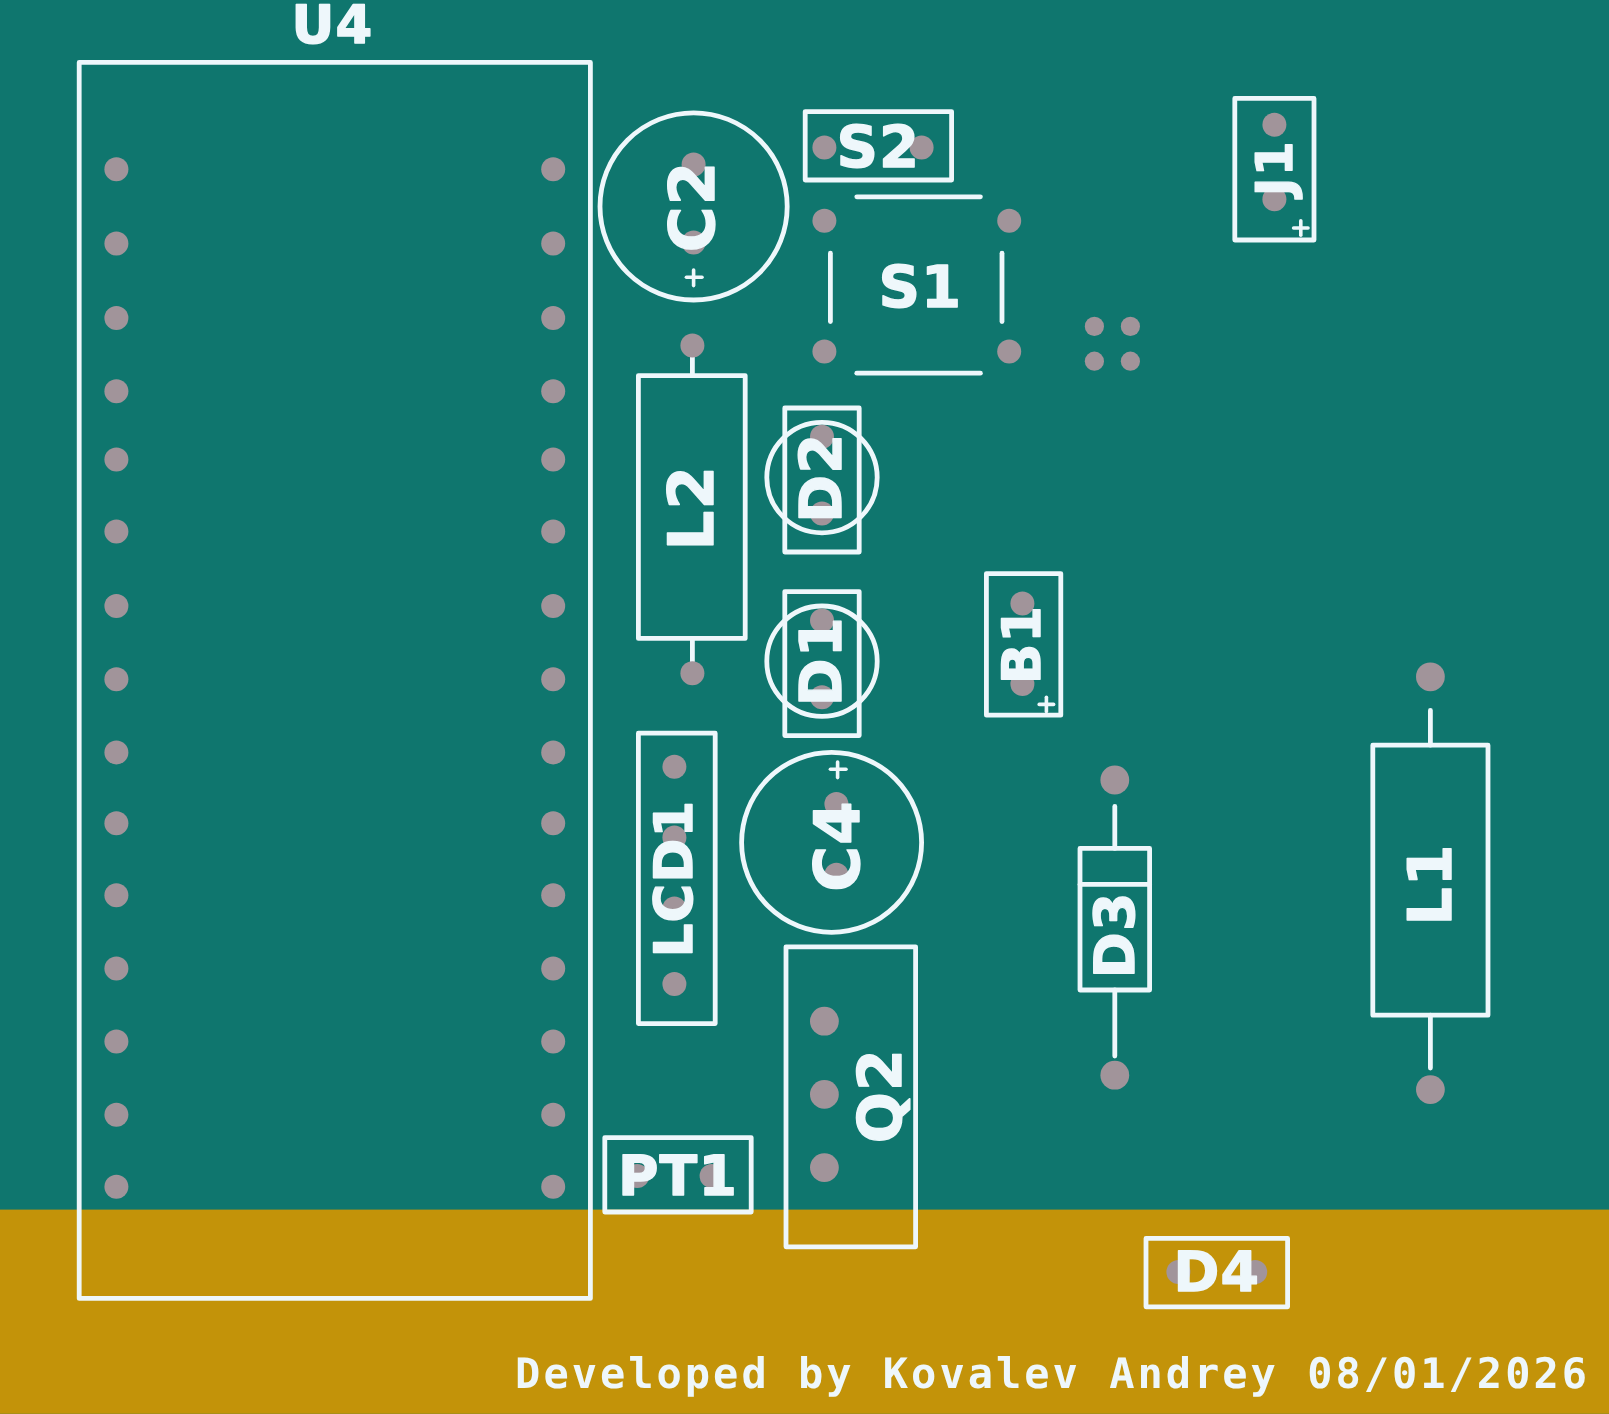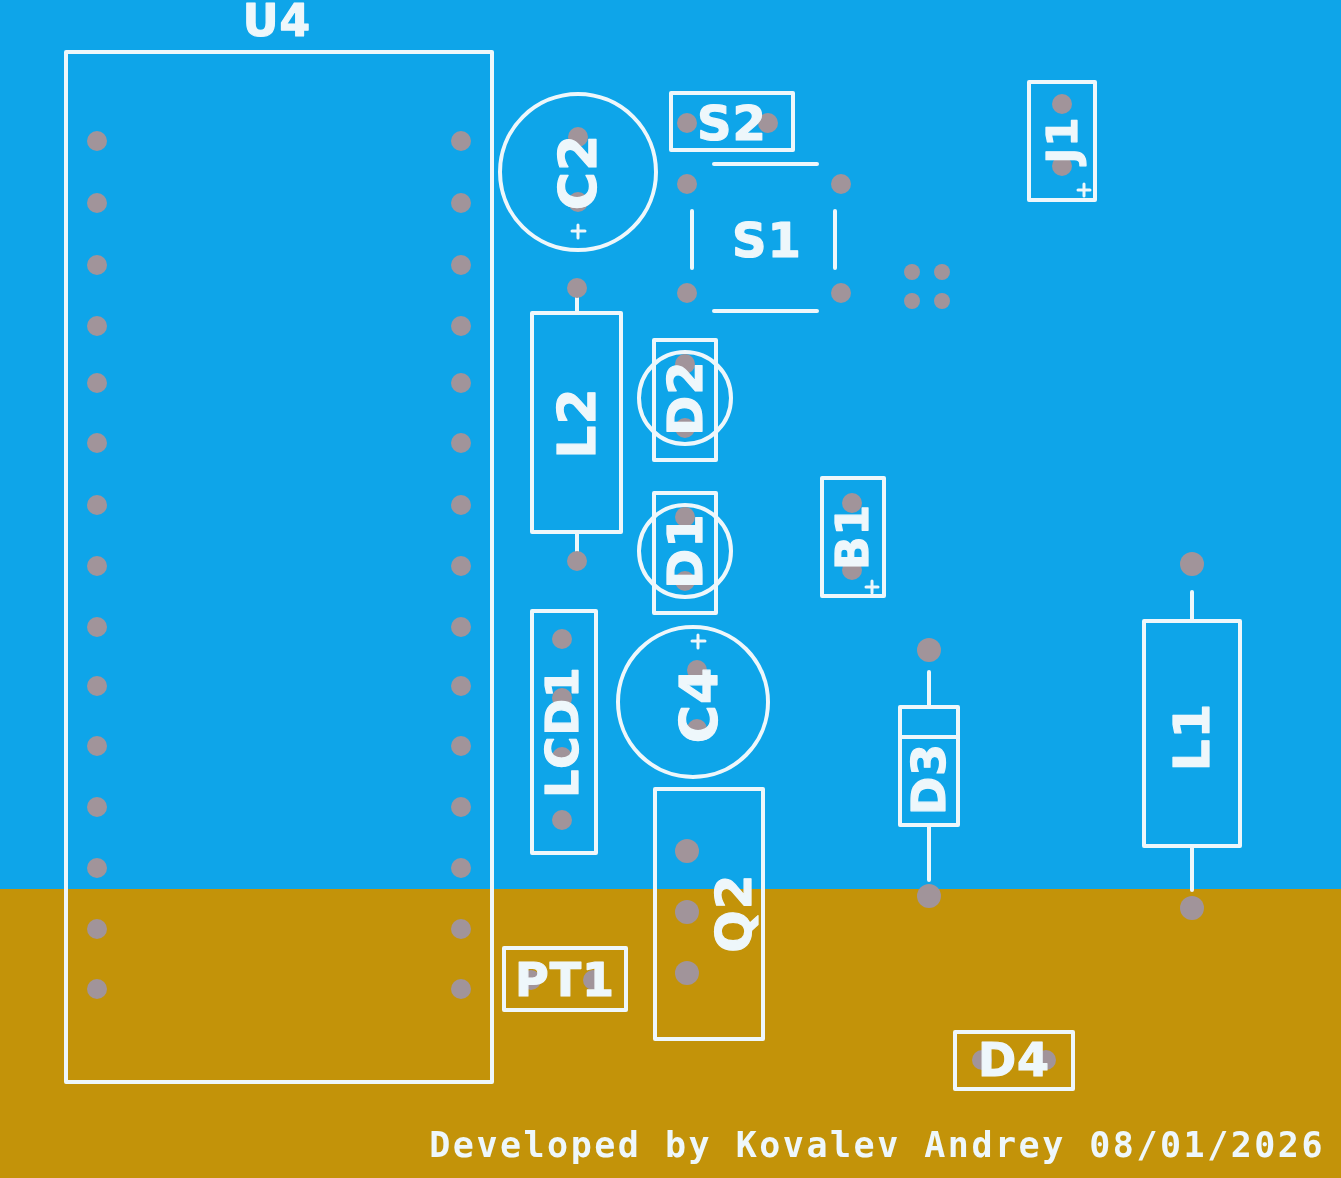--- a/index.html
+++ b/index.html
@@ -10,22 +10,22 @@
   }
   body {
     width: 1341px;
     height: 1178px;
     overflow: hidden;
     font-family: "DejaVu Sans", sans-serif;
   }
   #board {
     position: relative;
     width: 1341px;
-    height: 889px;
-    background: #0ea5e9;
+    height: 1008px;
+    background: #0f766e;
   }
   #board svg {
     position: absolute;
     left: 0;
     top: 0;
     width: 1341px;
     height: 1178px;
   }
   .silk-line {
     stroke: #eef7fb;

